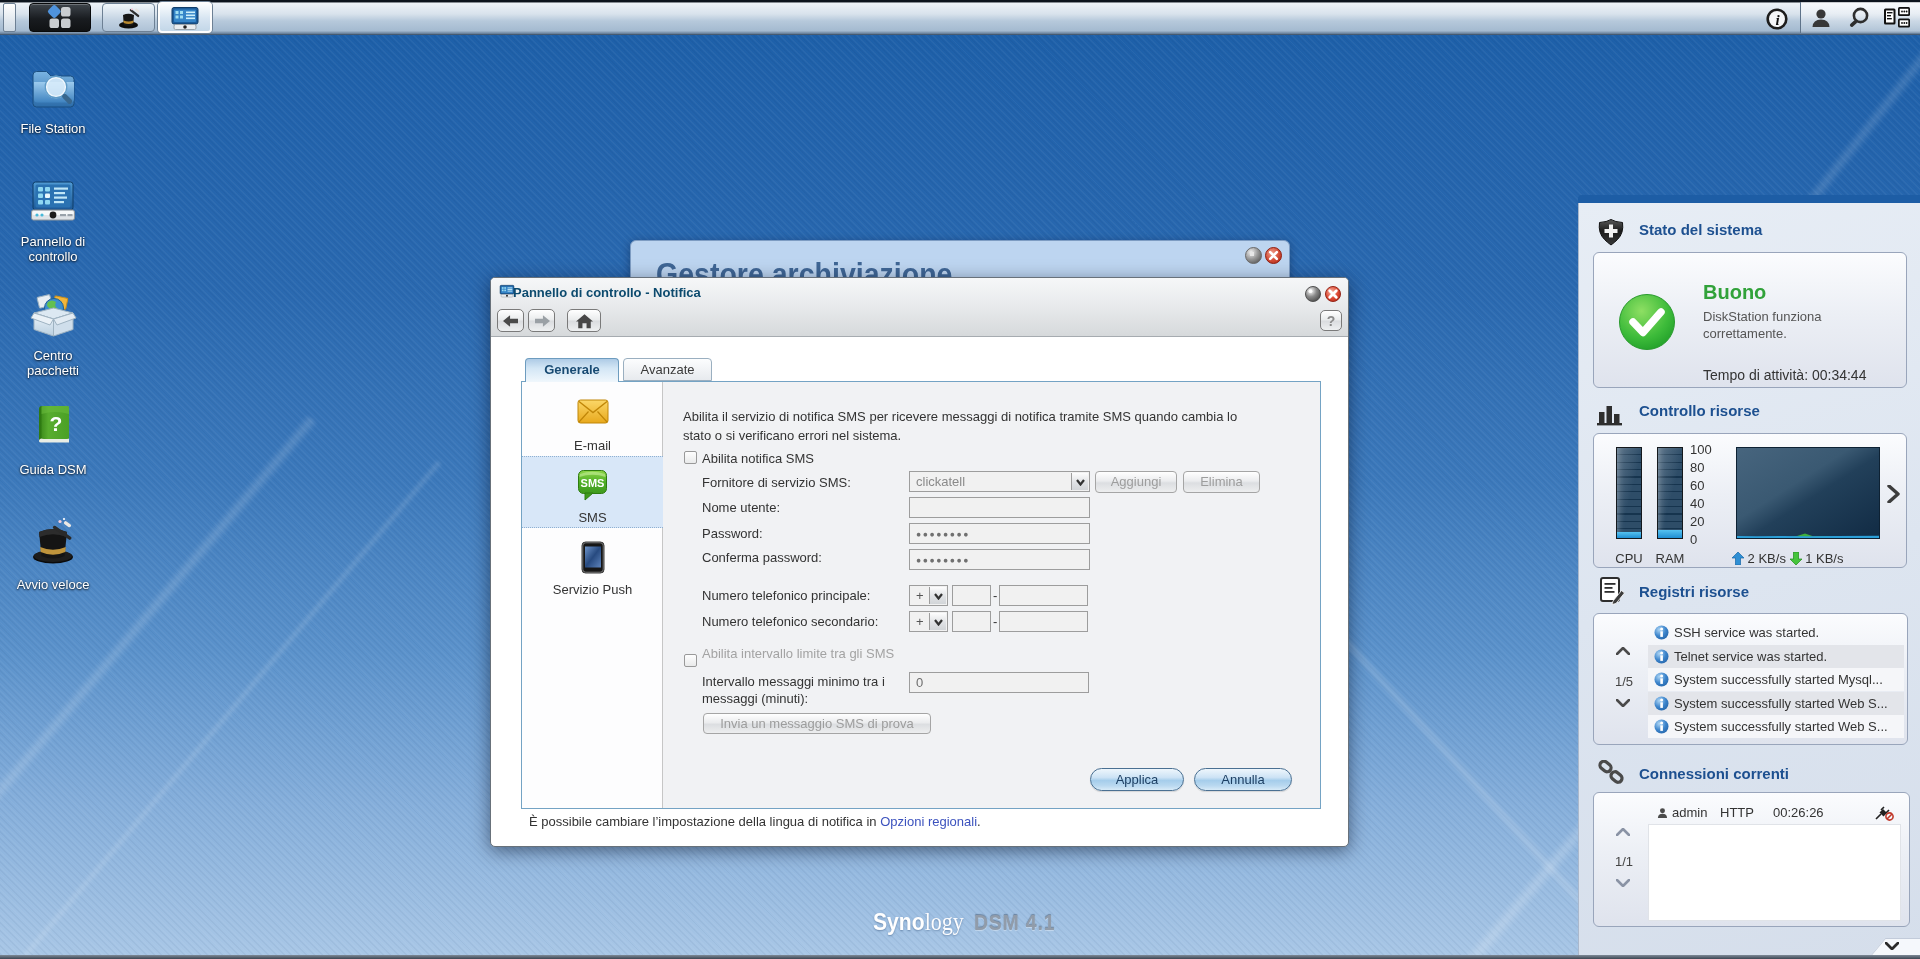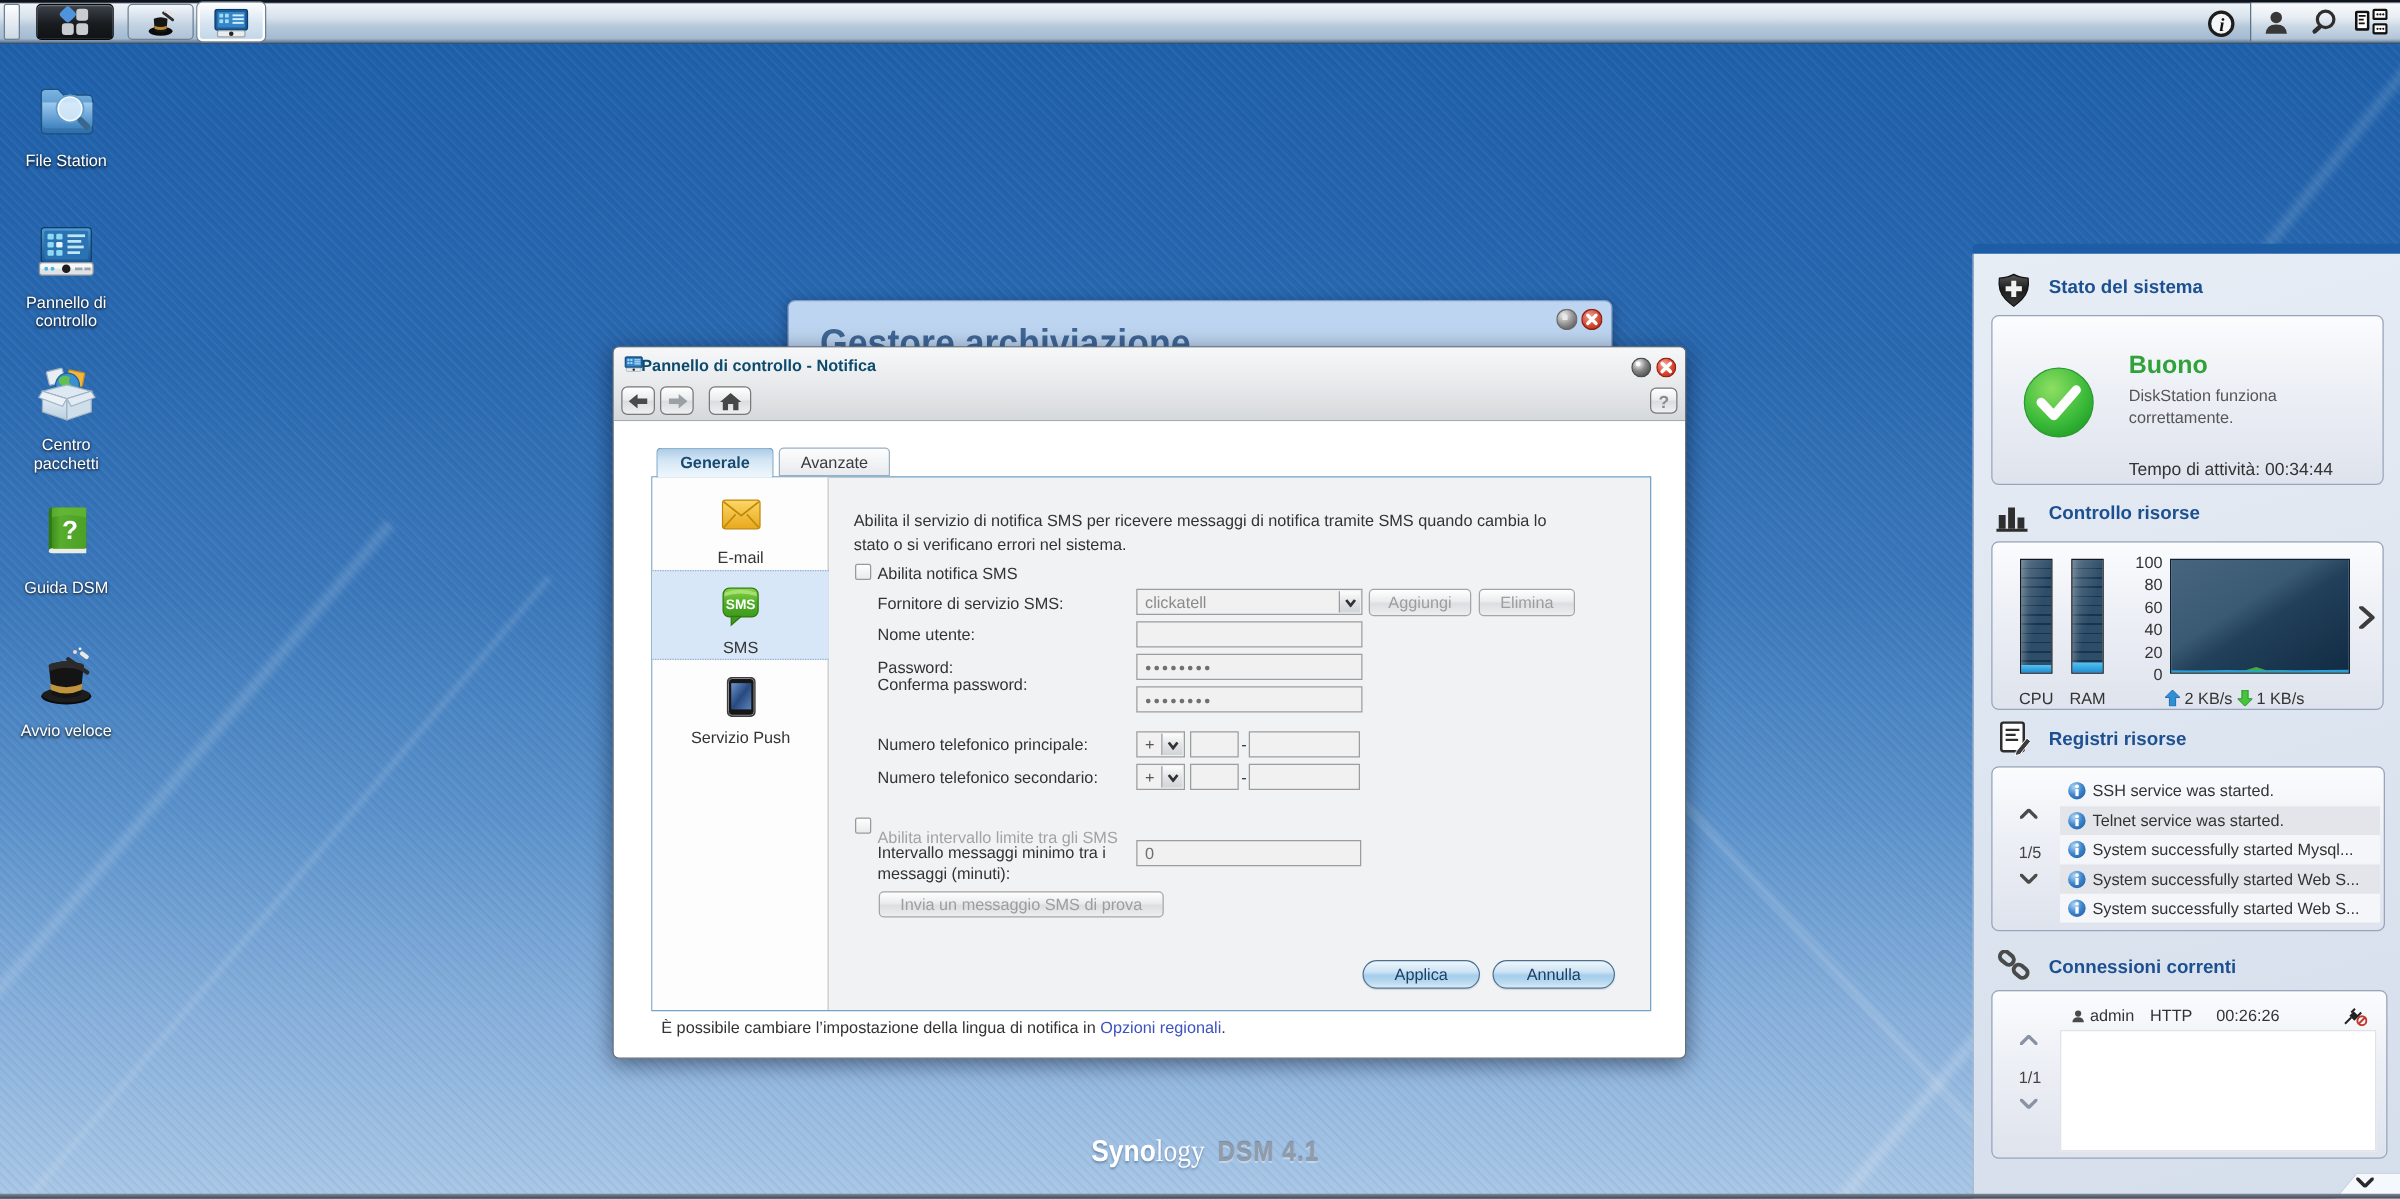--- a/index.html
+++ b/index.html
@@ -375,42 +375,42 @@
           <svg width="9" height="7" viewBox="0 0 9 7">
             <path d="M1 1 L4.5 5.5 L8 1" fill="none" stroke="#333" stroke-width="2.2"></path>
           </svg>
         </span></div>
   <div class="gbtn" style="left:573px;top:89px;width:82px">Aggiungi</div>
   <div class="gbtn" style="left:661px;top:89px;width:77px">Elimina</div>
   <div class="lbl" style="left:180px;top:118px">Nome utente:</div>
   <div class="inp" style="left:387px;top:115px;width:181px"></div>
   <div class="lbl" style="left:180px;top:144px">Password:</div>
   <div class="inp" style="left:387px;top:141px;width:181px;font-size:8.5px;letter-spacing:1.6px;line-height:20px;color:#707070">●●●●●●●●</div>
-  <div class="lbl" style="left:180px;top:158px">Conferma password:</div>
+  <div class="lbl" style="left:180px;top:168px">Conferma password:</div>
   <div class="inp" style="left:387px;top:167px;width:181px;font-size:8.5px;letter-spacing:1.6px;line-height:20px;color:#707070">●●●●●●●●</div>
   <div class="lbl" style="left:180px;top:206px">Numero telefonico principale:</div>
   <div class="inp" style="left:387px;top:203px;width:39px;color:#555">+<span class="arr">
           <svg width="9" height="7" viewBox="0 0 9 7">
             <path d="M1 1 L4.5 5.5 L8 1" fill="none" stroke="#333" stroke-width="2.2"></path>
           </svg>
         </span></div>
   <div class="inp" style="left:430px;top:203px;width:39px"></div>
   <div class="lbl" style="left:471px;top:206px">-</div>
   <div class="inp" style="left:477px;top:203px;width:89px"></div>
   <div class="lbl" style="left:180px;top:232px">Numero telefonico secondario:</div>
   <div class="inp" style="left:387px;top:229px;width:39px;color:#555">+<span class="arr">
           <svg width="9" height="7" viewBox="0 0 9 7">
             <path d="M1 1 L4.5 5.5 L8 1" fill="none" stroke="#333" stroke-width="2.2"></path>
           </svg>
         </span></div>
   <div class="inp" style="left:430px;top:229px;width:39px"></div>
   <div class="lbl" style="left:471px;top:232px">-</div>
   <div class="inp" style="left:477px;top:229px;width:89px"></div>
   <div class="cb" style="left:162px;top:272px"></div>
-  <div class="glbl" style="left:180px;top:280px">Abilita intervallo limite tra gli SMS</div>
+  <div class="glbl" style="left:180px;top:264px">Abilita intervallo limite tra gli SMS</div>
   <div class="lbl" style="left:180px;top:291px;width:210px;white-space:normal;line-height:17px">Intervallo messaggi minimo tra i messaggi (minuti):</div>
   <div class="inp" style="left:387px;top:290px;width:180px;color:#6e6e6e">0</div>
   <div class="gbtn" style="left:181px;top:331px;width:228px;height:21px;line-height:19px">Invia un messaggio SMS di prova</div>
   <div class="bbtn" style="left:568px;top:386px;width:94px">Applica</div>
   <div class="bbtn" style="left:672px;top:386px;width:98px">Annulla</div>
  </div>
  <div class="lbl" style="left:38px;top:536px">È possibile cambiare l’impostazione della lingua di notifica in <span style="color:#3c52be">Opzioni regionali</span>.</div>
 </div>
 
 <div id="panel">
@@ -594,17 +594,17 @@
  </div>
 </div>
 <div id="slogo" style="transform:scaleX(.88);transform-origin:left">
  <span style="font-size:24px;font-weight:bold;color:#fff;text-shadow:0 1px 2px rgba(30,60,100,.4)">Syno</span><span style="font-family:'Liberation Serif',serif;font-size:25px;color:#fdfdfe;text-shadow:0 1px 2px rgba(30,60,100,.4)">logy</span>
  <span style="font-size:22px;color:#8f98a4;text-shadow:0 1px 1px rgba(255,255,255,.4),0 -1px 1px rgba(40,55,75,.45);letter-spacing:1px;font-weight:bold;opacity:.9">&nbsp;DSM 4.1</span>
 </div>
 <div id="bstrip"></div>
 <style>
 .meter{width:26px;height:92px;border:1px solid #14181c;background:repeating-linear-gradient(180deg,#2e4d68 0 6.2px,#16344e 6.2px 7.4px),linear-gradient(105deg,rgba(255,255,255,.22),rgba(255,255,255,0) 55%);background-blend-mode:screen;box-shadow:inset 5px 0 7px -4px rgba(255,255,255,.3)}
 .meter i{position:absolute;left:0;bottom:0;width:24px;background:linear-gradient(180deg,#55c2f0,#1f8ed2)}
-.ytick{left:96px;width:40px;text-align:right;font-size:13px;color:#333}
+.ytick{left:96px;width:40px;text-align:left;font-size:13px;color:#333}
 #graph{background:linear-gradient(to bottom right,#47657e 0%,#3a5972 40%,#22405a 54%,#112b44 100%);border:1px solid #0d2133}
 .lrow.alt{background:#e3e5ea}.lrow.wht{background:#f5f6f9}
 .lrow span{top:0}
 </style>
 
 </body></html>

